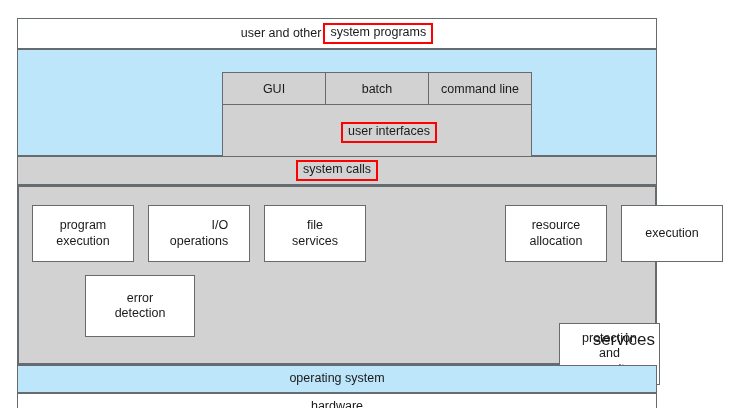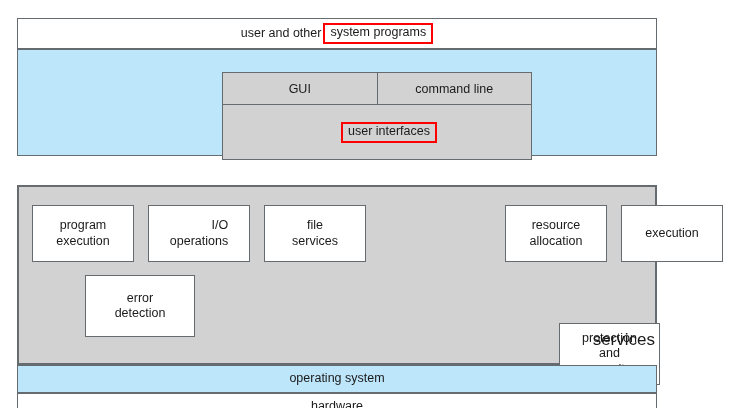--- a/index.html
+++ b/index.html
@@ -193,31 +193,37 @@
 
   <div class="band band-blue" id="row-ui-blue">
 
     <div id="ui-panel">
 
       <div id="ui-modes">
         <div class="ui-mode">
           <span>GUI</span>
         </div>
         <div class="ui-mode">
+          <span>batch</span>
+        </div>
+        <div class="ui-mode">
           <span>command line</span>
         </div>
       </div>
 
       <div id="ui-label-area">
         <span class="hl band-label">user interfaces</span>
       </div>
 
     </div>
   </div>
 
+  <div class="band band-gray" id="row-system-calls">
+    <span class="hl band-label">system calls</span>
+  </div>
 
   <div class="band band-blue" id="row-services-blue">
 
     <div id="services-box">
       <div id="services-inner">
 
         <div class="svc-box" style="left:13px;  top:18px; width:102px; height:57px;">
           <span>program
 execution</span>
         </div>

